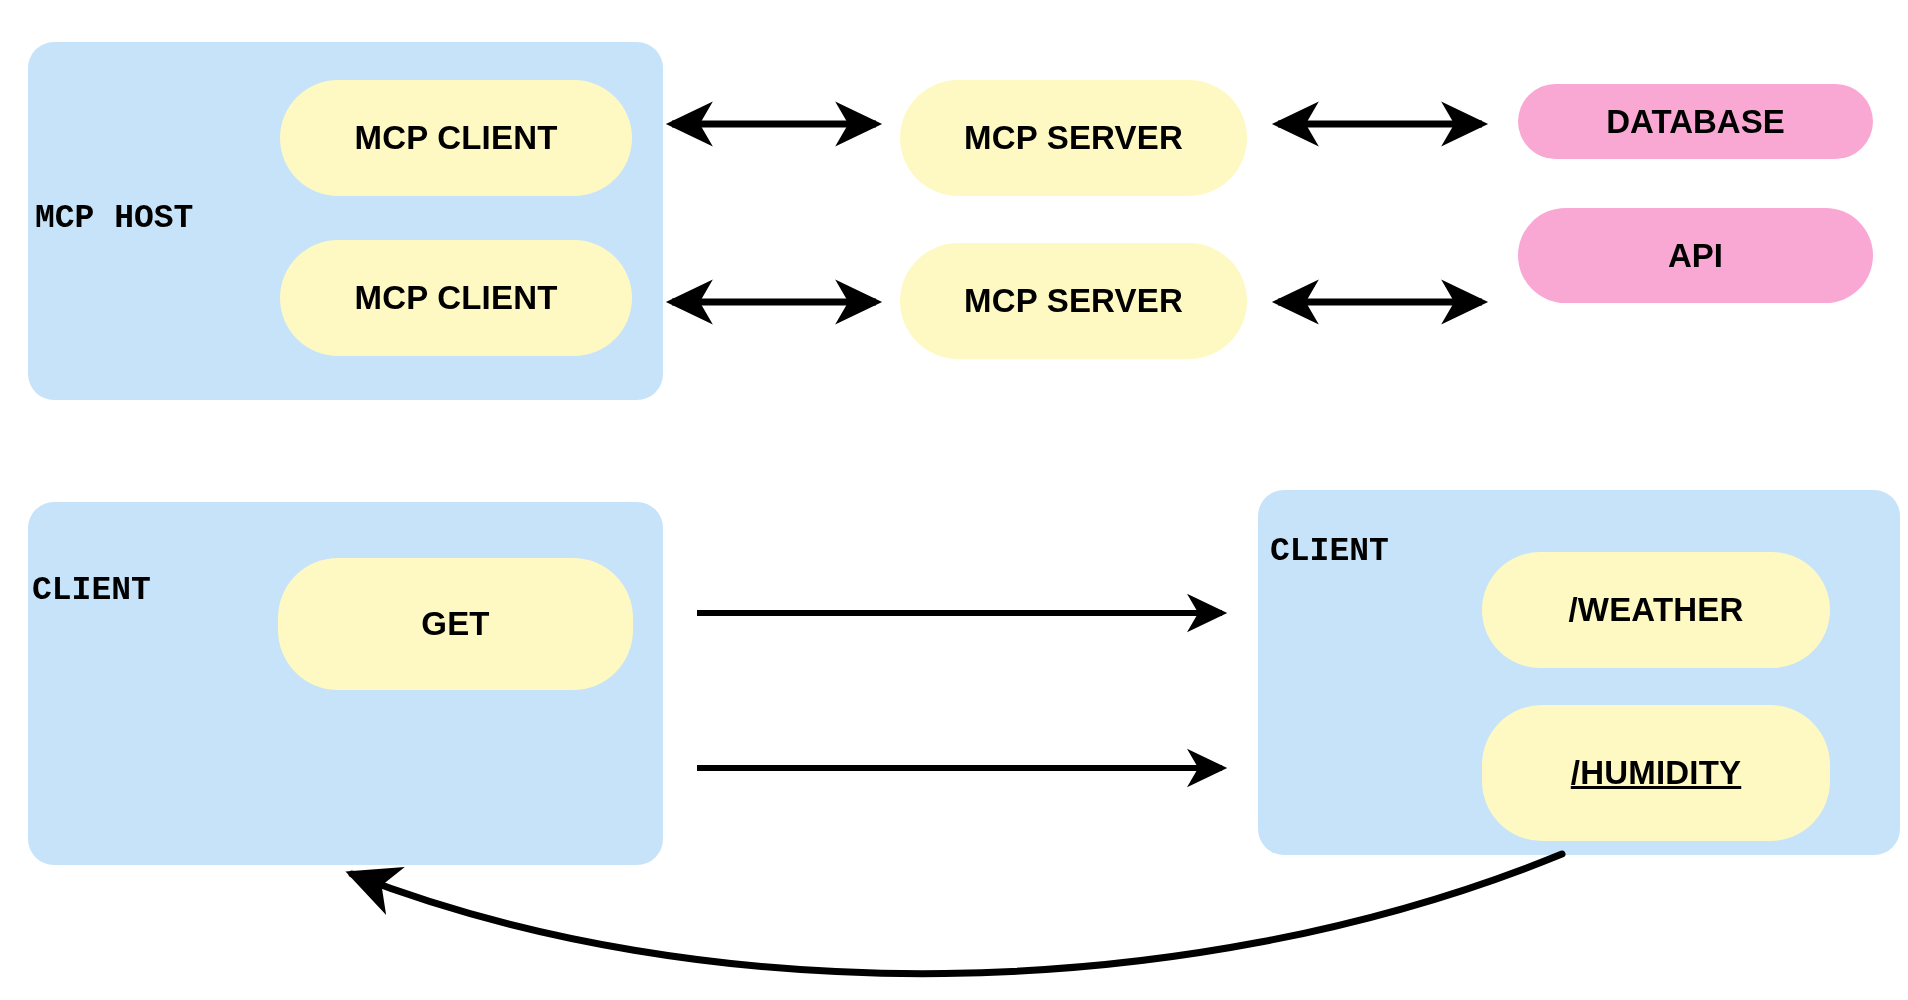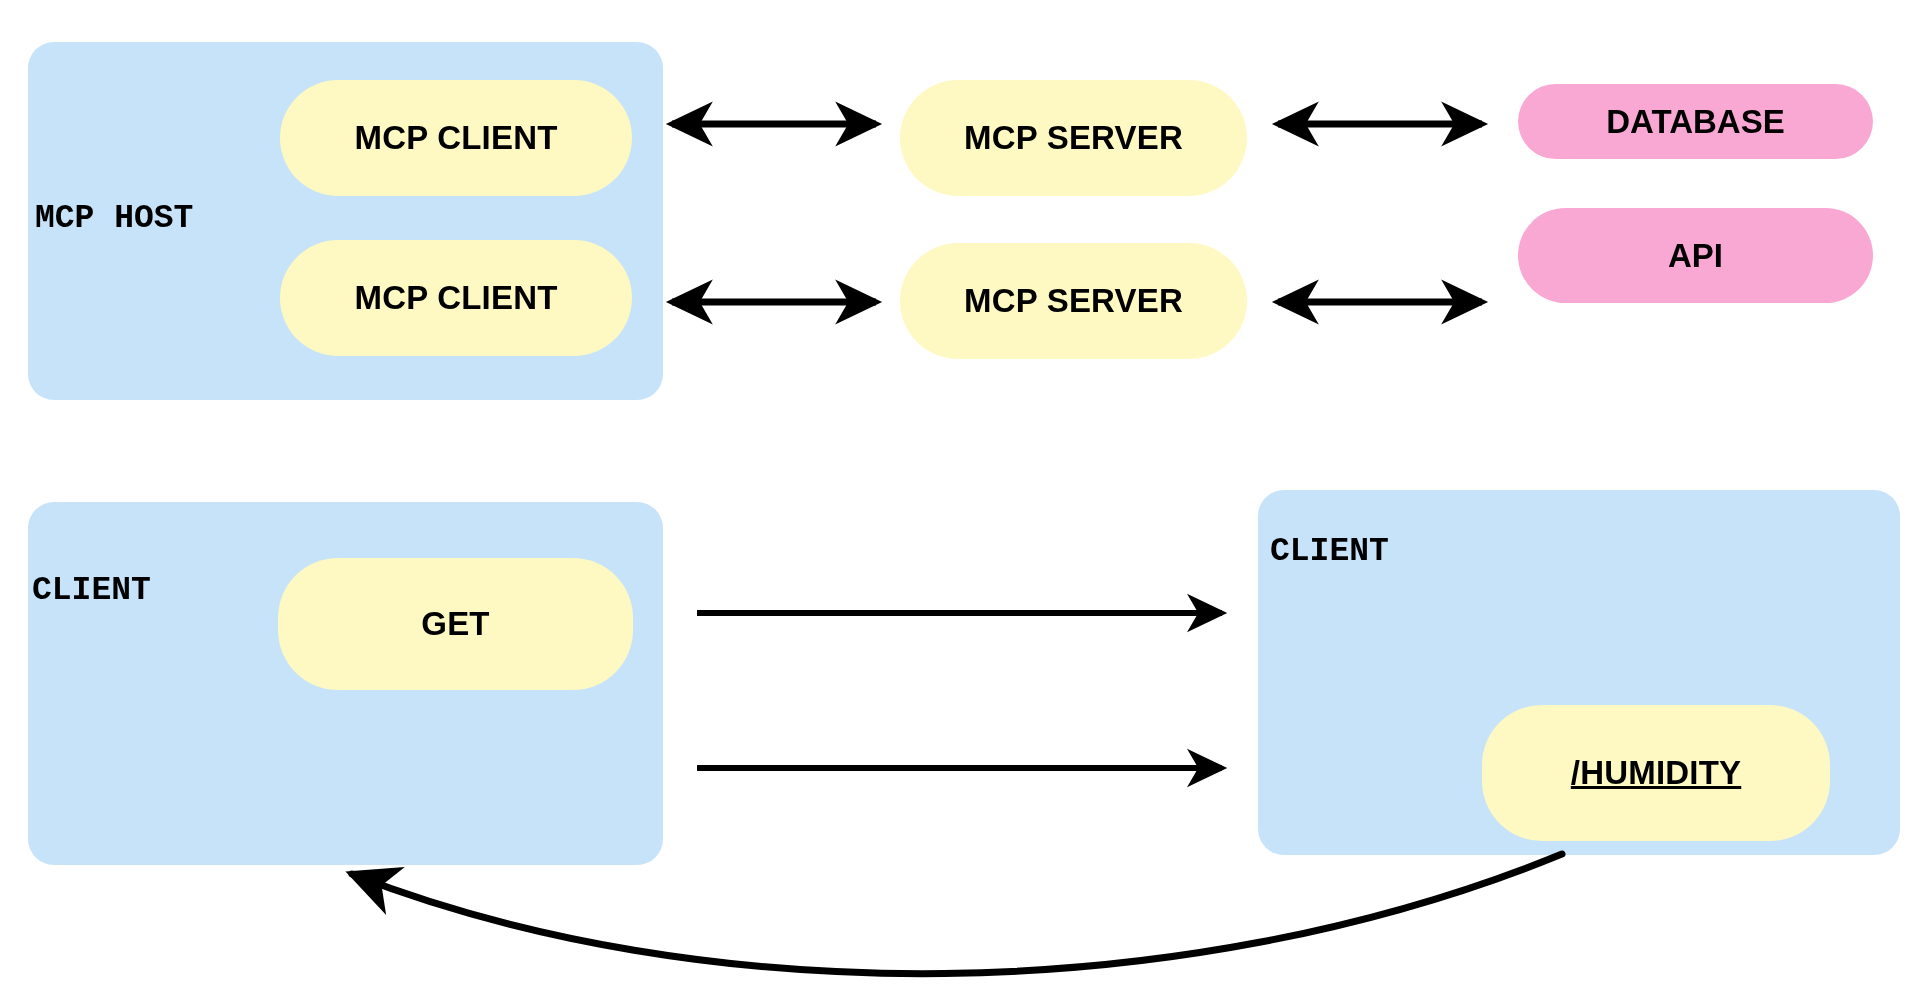--- a/index.html
+++ b/index.html
@@ -108,20 +108,21 @@
 
   <div class="group-label" id="client-label">CLIENT</div>
 
   <div class="pill" id="get-pill">GET</div>
 
 
   <div class="container" id="server-box"></div>
 
   <div class="group-label" id="server-label">CLIENT</div>
 
+  <div class="pill" id="weather-pill">/WEATHER</div>
 
   <div class="pill" id="humidity-pill">/HUMIDITY</div>
 
   <svg class="arrows" viewBox="0 0 1908 1000">
     <defs>
       <marker id="arrowEnd" viewBox="0 0 12 12" refX="10" refY="6" markerWidth="7" markerHeight="7" orient="auto-start-reverse">
         <path d="M 0 0.5 L 11.5 6 L 0 11.5 L 3.2 6 Z" fill="#000000"></path>
       </marker>
       <marker id="arrowStart" viewBox="0 0 12 12" refX="10" refY="6" markerWidth="7" markerHeight="7" orient="auto-start-reverse">
         <path d="M 0 0.5 L 11.5 6 L 0 11.5 L 3.2 6 Z" fill="#000000"></path>

